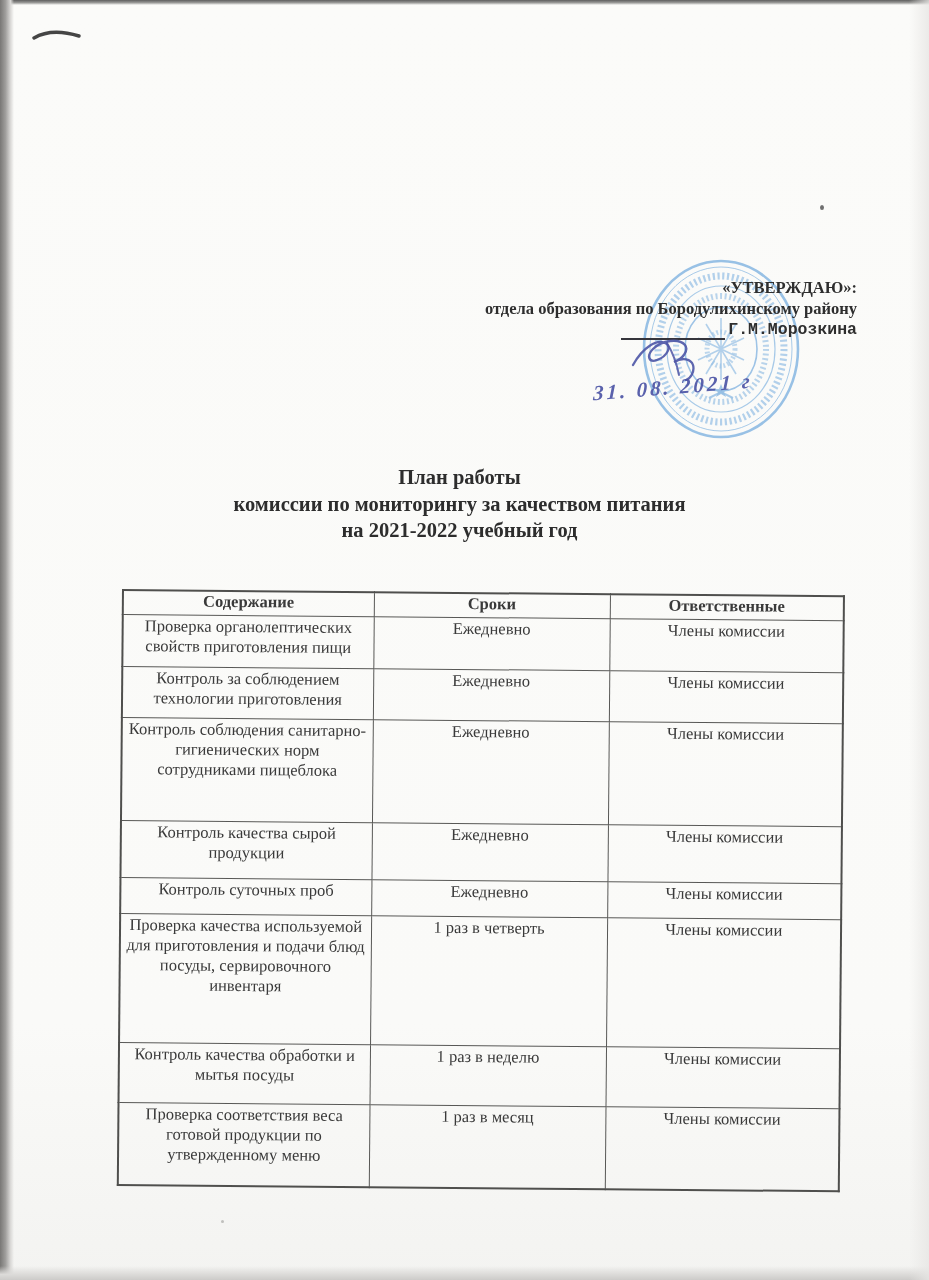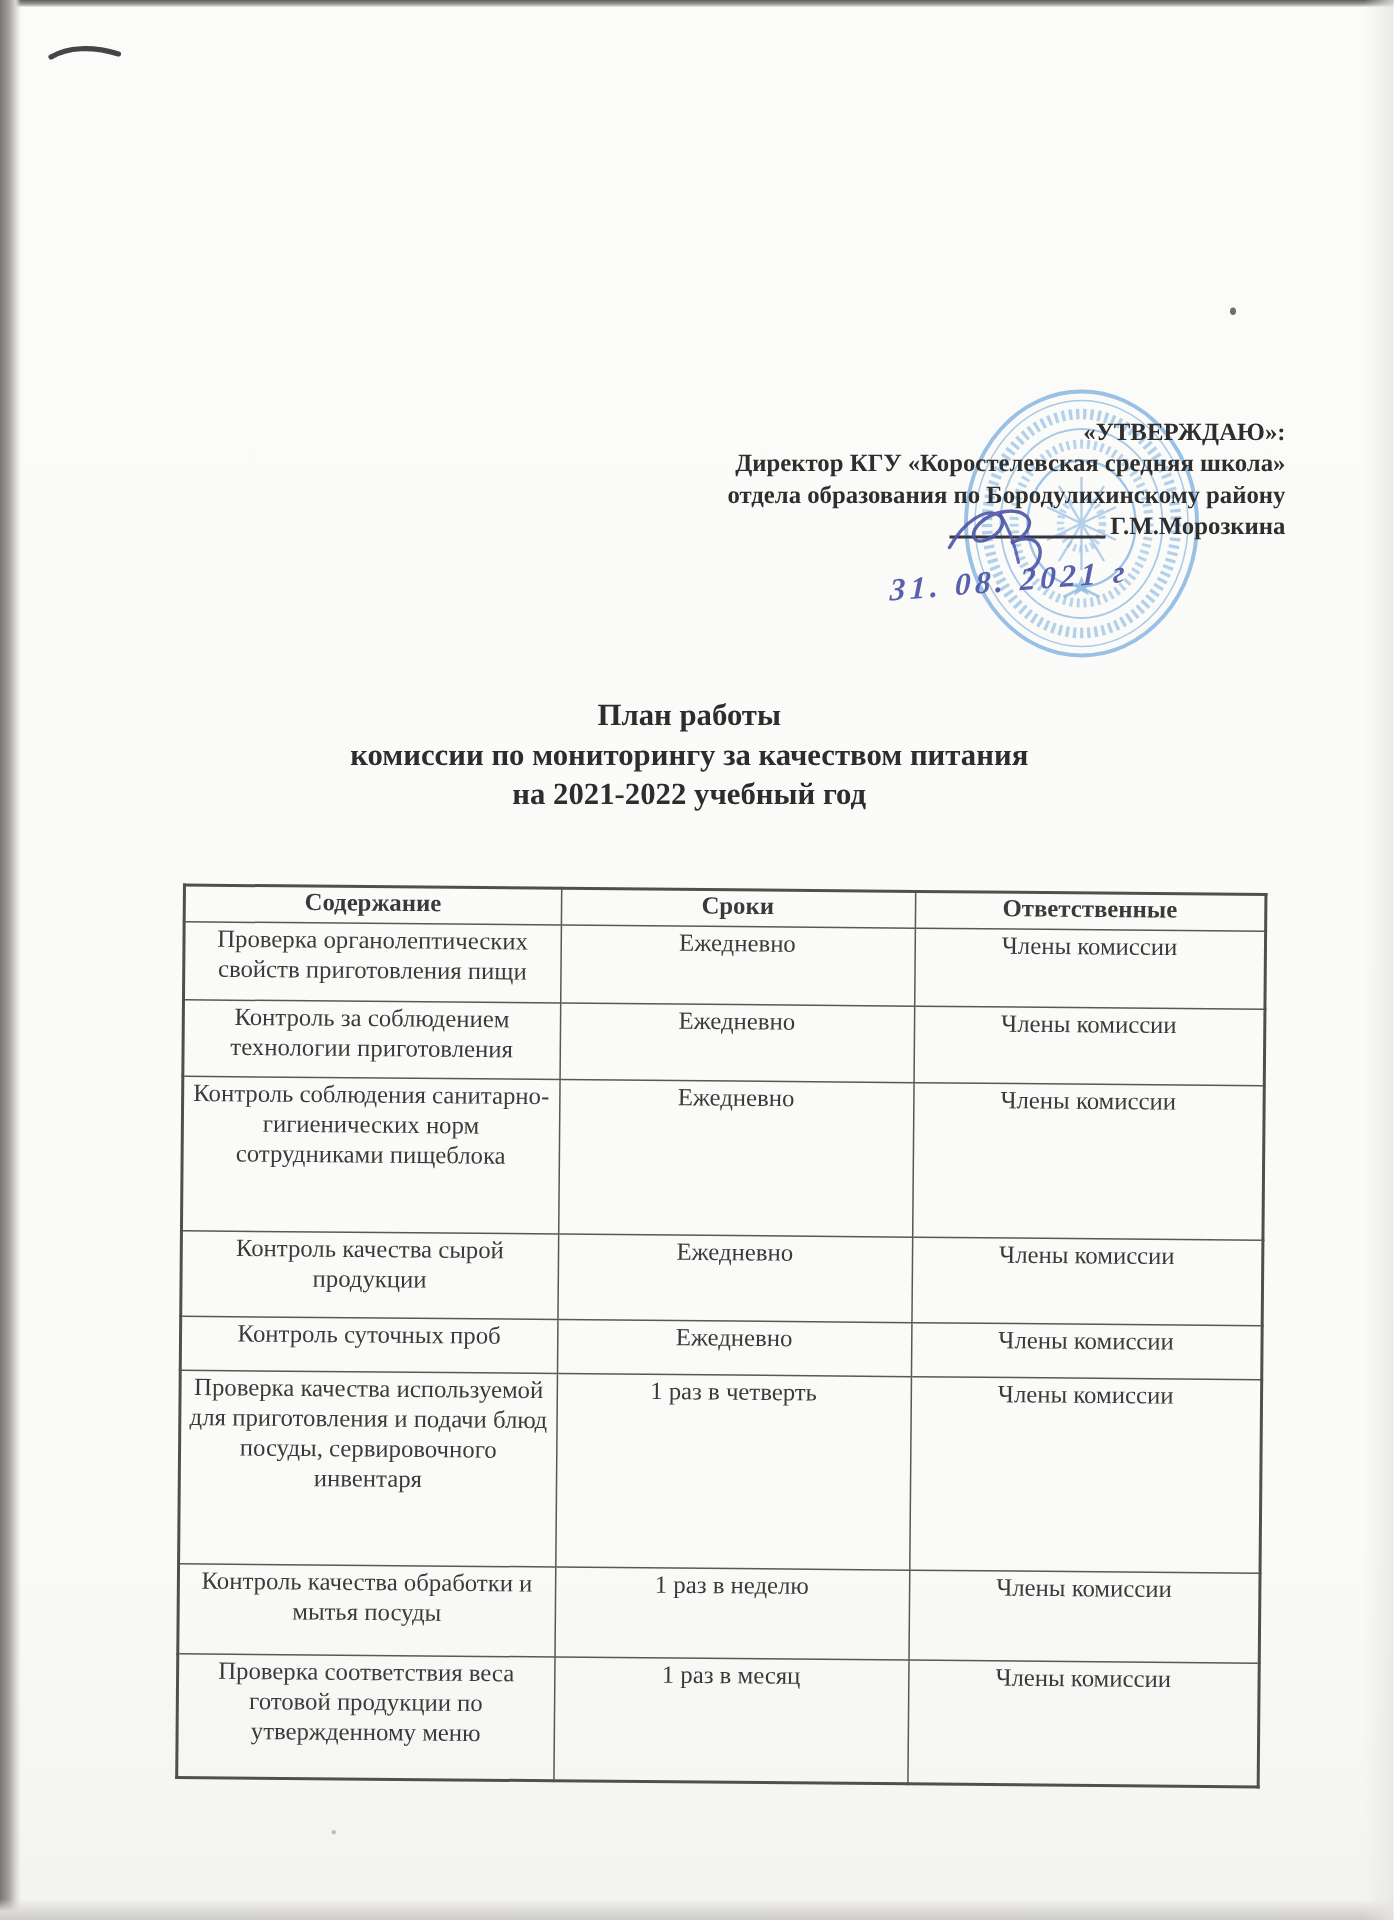--- a/index.html
+++ b/index.html
@@ -23,21 +23,21 @@
   .speck1{position:absolute;left:820px;top:205px;width:4px;height:5px;border-radius:50%;background:#4c4c4c;opacity:.8;}
   .speck2{position:absolute;left:221px;top:1220px;width:3px;height:3px;border-radius:50%;background:#9c9c9a;opacity:.6;}
   
   .stamp{position:absolute;left:636px;top:258px;width:170px;height:182px;z-index:1;opacity:.88;}
   
   .approval{
     position:absolute;top:277px;right:72px;width:580px;z-index:2;
     text-align:right;font-weight:bold;font-size:16.5px;line-height:21px;color:#2e2e2e;
   }
   .approval .line{white-space:nowrap;}
-  .sig-row{display:flex;justify-content:flex-end;white-space:nowrap;}
+  .sig-row{display:flex;justify-content:flex-end;align-items:flex-end;white-space:nowrap;font-family:Liberation Mono, monospace;}
   .sig-underline{display:inline-block;width:104px;height:17px;border-bottom:2px solid #35353c;margin-right:3px;}
   .signature-svg{position:absolute;right:130px;top:58px;width:100px;height:46px;z-index:3;}
   .hand-date{
     position:absolute;right:104px;top:100px;z-index:3;
     color:#4d55a6;font-size:21px;font-style:italic;letter-spacing:3px;white-space:nowrap;
     transform:rotate(-4.5deg) skewX(-6deg);opacity:.92;
   }
   
   .doc-title{
     position:absolute;left:-5px;top:464px;width:929px;z-index:2;
@@ -79,21 +79,20 @@
       <ellipse cx="85" cy="91" rx="36" ry="42" stroke-width="1.6" opacity="0.9"></ellipse>
       <ellipse cx="85" cy="91" rx="14" ry="17" stroke-width="5" stroke-dasharray="1.8,2.2" opacity="0.6"></ellipse>
       <path d="M85,60 L85,122 M70,66 L100,116 M100,66 L70,116 M62,80 L108,102 M62,102 L108,80" stroke-width="1.6" opacity="0.7"></path>
       <path d="M73,140 L85,134 L97,140" stroke-width="2" opacity="0.8"></path>
     </g>
     <polygon points="85,126 87,131 92,131 88,134 90,139 85,136 80,139 82,134 78,131 83,131" fill="#85b5e1" opacity="0.85"></polygon>
   </svg>
 
   <div class="approval">
     <div class="line">«УТВЕРЖДАЮ»:</div>
-    <div class="line">Директор КГУ «Коростелевская средняя школа»</div>
     <div class="line">отдела образования по Бородулихинскому району</div>
     <div class="sig-row">
       <span class="sig-underline"></span>
       <span>Г.М.Морозкина</span>
     </div>
     <svg class="signature-svg" viewBox="0 0 100 46">
       <path d="M6,30 C16,12 30,4 38,8 C45,11 41,21 30,25 C22,28 19,21 26,14 C35,5 52,3 58,10 C62,15 56,24 47,27 C56,22 64,24 66,30 C68,37 63,44 59,45" fill="none" stroke="#4d55a6" stroke-width="2.3" stroke-linecap="round" opacity="0.9"></path>
       <path d="M40,8 C46,18 50,30 52,40" fill="none" stroke="#4d55a6" stroke-width="2" stroke-linecap="round" opacity="0.85"></path>
     </svg>
     <div class="hand-date">31. 08. 2021 г</div>

